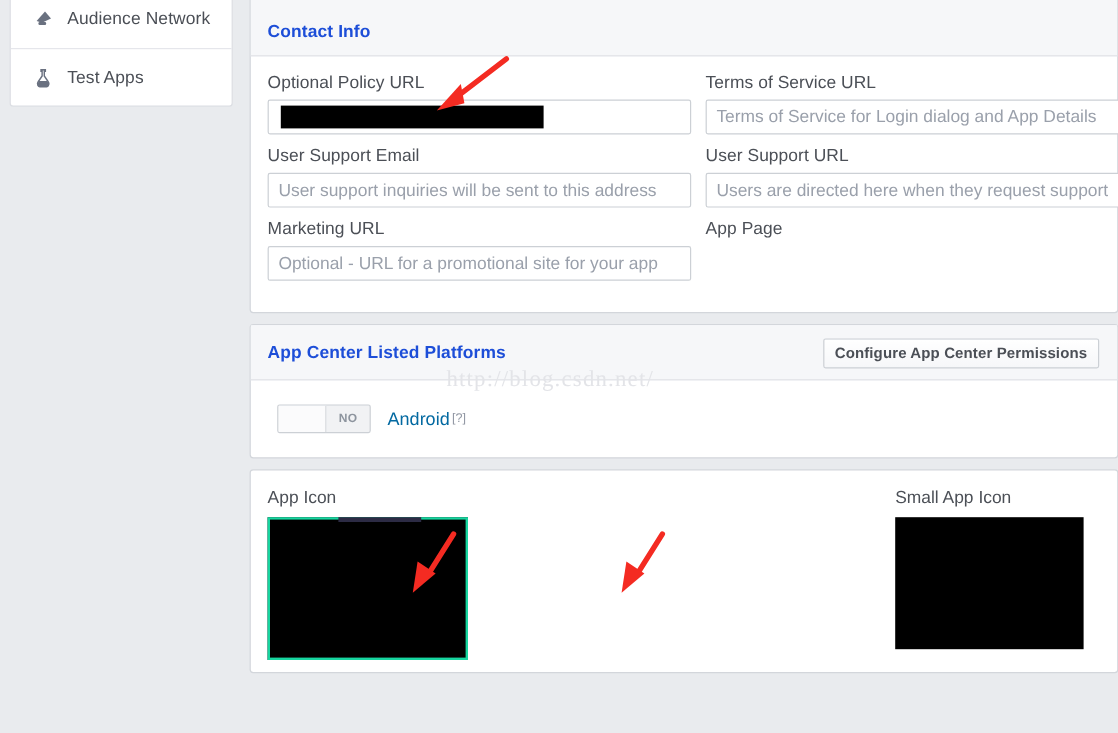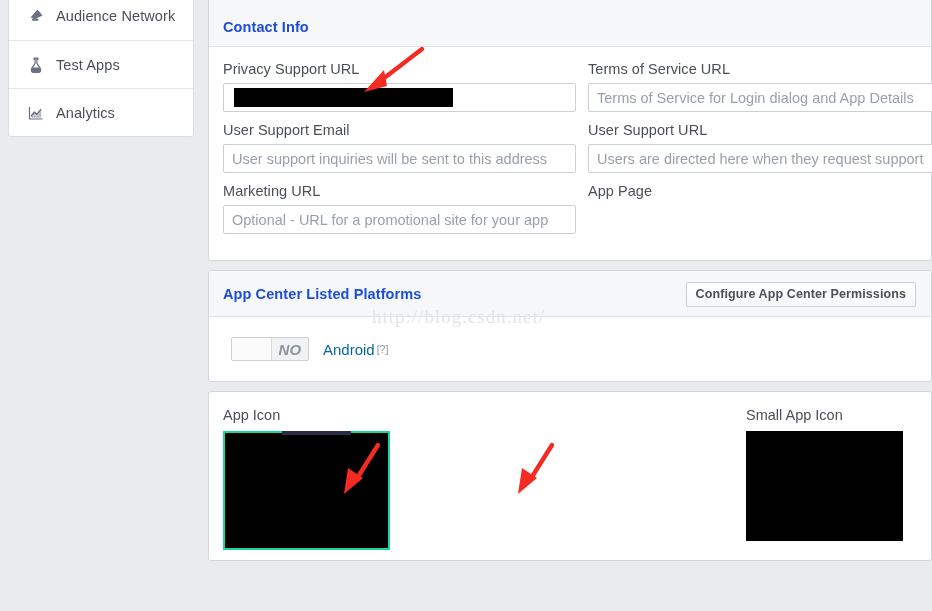--- a/index.html
+++ b/index.html
@@ -187,25 +187,24 @@
   .toggle-knob {
     width: 39px;
     background: #fbfbfc;
     border-right: 1px solid #d8dade;
   }
   .toggle-state {
     flex: 1;
     display: flex;
     align-items: center;
     justify-content: center;
-    font-size: 15px;
+    font-size: 10px;
     font-weight: bold;
     color: #8d949e;
     letter-spacing: 0.3px;
-    font-style: italic;
   }
   .toggle-label {
     margin-left: 14px;
     font-size: 15px;
     color: #0369a1;
   }
   .help-tag {
     font-size: 10.5px;
     color: #9197a3;
     vertical-align: 2px;
@@ -287,44 +286,34 @@
     <div class="side-item">
       <span class="side-icon">
         <svg width="20" height="20" viewBox="0 0 20 20">
           <path d="M8.2 3.2 h3.6 v1.1 h-0.9 v4.0 l3.4 5.0 a2.2 2.2 0 0 1 -1.8 3.5 h-5.0 a2.2 2.2 0 0 1 -1.8 -3.5 l3.4 -5.0 v-4.0 h-0.9 z" fill="none" stroke="#6a7180" stroke-width="1.2"></path>
           <path d="M6.6 12.6 h6.8 l1.3 1.9 a2.2 2.2 0 0 1 -1.8 3.4 h-5.8 a2.2 2.2 0 0 1 -1.8 -3.4 z" fill="#6a7180"></path>
         </svg>
       </span>
       <span class="side-label">Test Apps</span>
     </div>
 
-    <div class="side-item">
-      <span class="side-icon">
-        <svg width="20" height="20" viewBox="0 0 20 20">
-          <path d="M3.5 4 v12 h13" fill="none" stroke="#6a7180" stroke-width="1.2"></path>
-          <path d="M5 13.2 L8.2 9.4 L10.8 11.4 L15.2 6.2" fill="none" stroke="#6a7180" stroke-width="1.5"></path>
-          <path d="M5 14.8 L8.2 11 L10.8 13 L15.2 7.8 L15.2 14.8 Z" fill="#6a7180" opacity="0.45"></path>
-        </svg>
-      </span>
-      <span class="side-label">Analytics</span>
-    </div>
 
   </div>
 
   <div class="main">
 
     <div class="card" id="card-contact">
       <div class="card-head">
         <span class="card-title">Contact Info</span>
       </div>
       <div class="card-body">
         <div class="form-grid">
 
           <div class="field">
-            <div class="field-label">Privacy Support URL</div>
+            <div class="field-label">Optional Policy URL</div>
             <div class="redacted-wrap">
               <input class="field-input" type="text" placeholder="" style="">
               <div class="redact-bar"></div>
             </div>
           </div>
 
           <div class="field">
             <div class="field-label">Terms of Service URL</div>
             <input class="field-input" type="text" placeholder="Terms of Service for Login dialog and App Details" style="">
           </div>

